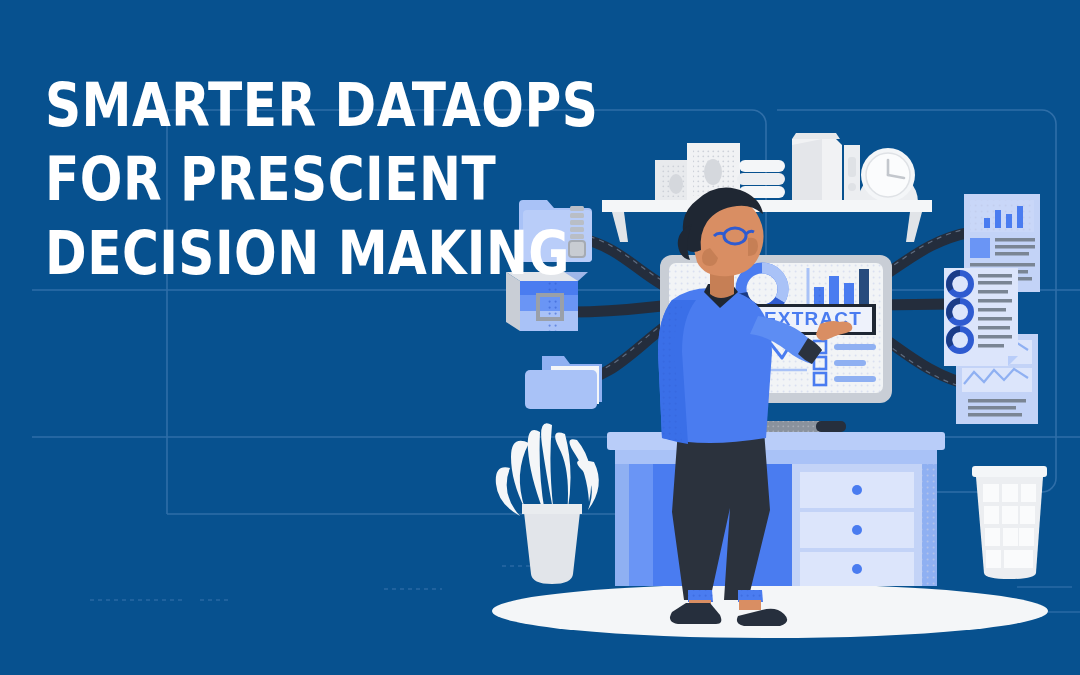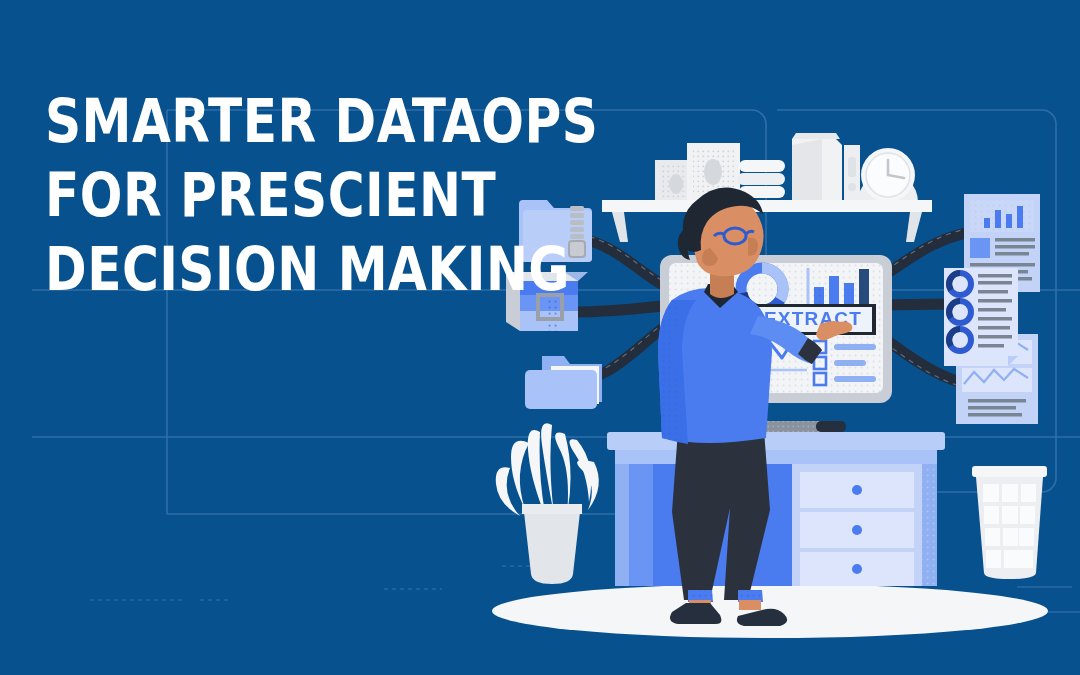--- a/index.html
+++ b/index.html
@@ -7,21 +7,21 @@
     width:1080px;height:675px;overflow:hidden;
     background:#07518f;
     font-family:"Liberation Sans", sans-serif;
     position:relative;
   }
   #stage{position:absolute;inset:0;width:1080px;height:675px;margin-left:32px;}
   #stage svg{display:block;width:1080px;height:675px;}
 
   
   #headline{
-    position:absolute;left:45px;top:84px;width:470px;
+    position:absolute;left:45px;top:68px;width:470px;
     z-index:20;pointer-events:none;
   }
   #headline .line{
     display:block;
     color:#ffffff;
     font-family:"Liberation Sans Narrow","DejaVu Sans Condensed","Liberation Sans",sans-serif;
     font-weight:700;
     font-size:60px;
     line-height:74px;
     letter-spacing:0.5px;

